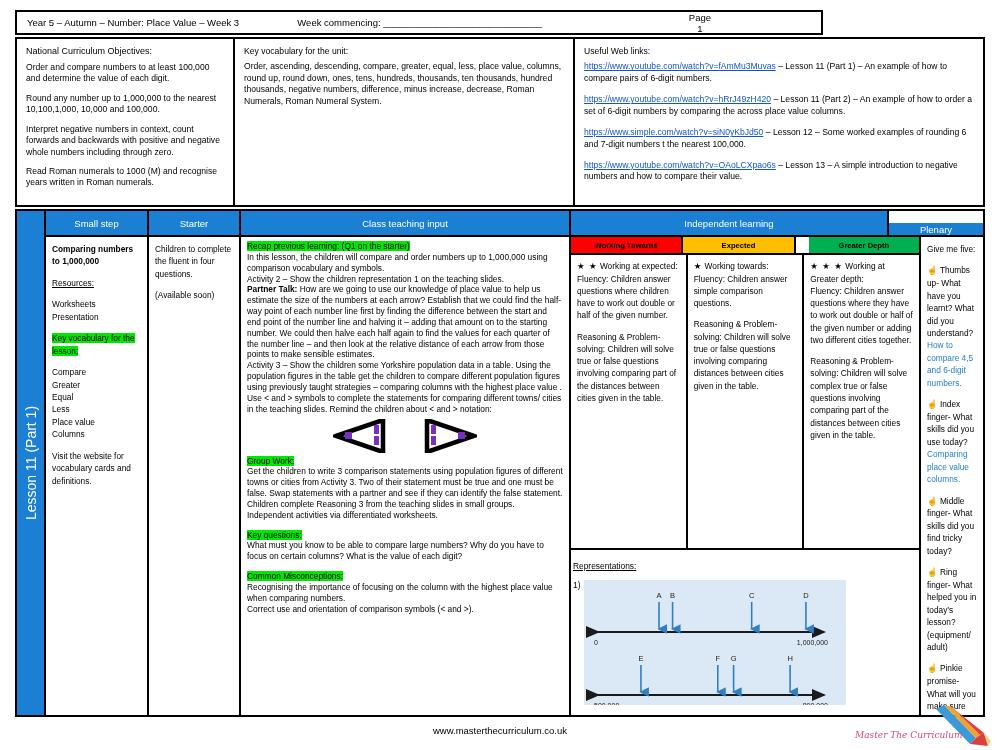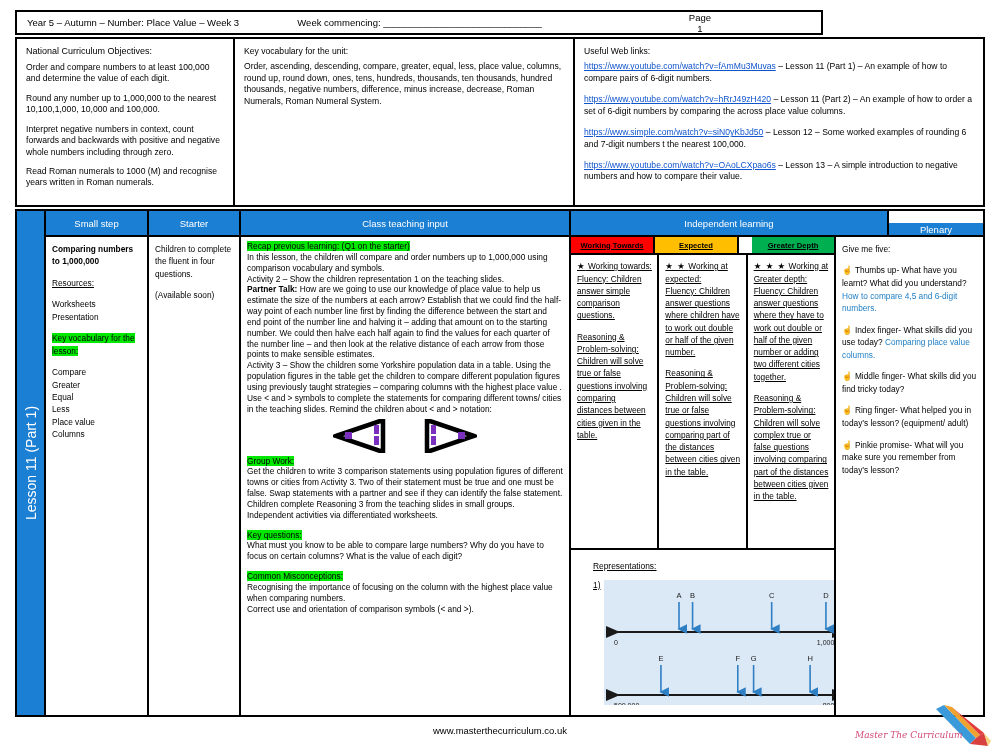--- a/index.html
+++ b/index.html
@@ -66,21 +66,21 @@
   .h-teach { width: 330px; }
   .h-indep { width: 318px; }
   .h-plen { flex: 1; }
 
   .body-row { display: flex; flex: 1; min-height: 0; }
   .cell { border-right: 2px solid #000; padding: 6px 6px 4px 6px; overflow: hidden; }
   .cell:last-child { border-right: none; }
   .c-small { width: 103px; font-size: 8.3px; line-height: 1.5; }
   .c-starter { width: 92px; font-size: 8.3px; line-height: 1.5; }
   .c-teach { width: 330px; font-size: 8.35px; line-height: 1.30; padding: 4px 6px; }
-  .c-indep { width: 265px; padding: 0; display: flex; flex-direction: column; text-decoration: underline; }
+  .c-indep { width: 350px; padding: 0; display: flex; flex-direction: column; }
   .c-plen { flex: 1; font-size: 8.3px; line-height: 1.5; }
 
   .c-small .title { font-weight: bold; }
   .c-small .und { text-decoration: underline; }
   .hl { background: #00e800; }
   .sp { display: block; height: 9px; }
 
   
   .indep-head { display: flex; height: 18px; border-bottom: 2px solid #000; }
   .indep-head div {
@@ -92,21 +92,21 @@
   .ih-ex { background: #ffbf00; }
   .ih-gd { background: #00b050; }
   .indep-body { display: flex; height: 295px; border-bottom: 2px solid #000; }
   .indep-body > div {
     flex: 1; border-right: 2px solid #000; padding: 5px 5px 3px 6px;
     font-size: 8.3px; line-height: 1.48;
   }
   .indep-body > div:last-child { border-right: none; }
   .star { font-size: 8.5px; letter-spacing: 1px; }
 
-  .reps { flex: 1; padding: 5px 22px; }
+  .reps { flex: 1; padding: 5px 2px; }
   .reps-lbl { font-size: 8.4px; text-decoration: underline; }
   .reps-wrap { display: flex; align-items: flex-start; margin-top: 7px; }
   .reps-num { font-size: 8.4px; margin-right: 4px; }
   .nl-box { background: #dbe8f5; width: 262px; height: 125px; position: relative; }
 
   .c-plen .accent { color: #1f7ec4; }
   .c-plen .hand { font-size: 8.5px; }
 
   
   .footer-url {
@@ -183,20 +183,21 @@
           <span class="sp"></span>
           <span class="hl">Key vocabulary for the lesson:</span>
           <span class="sp"></span>
           <div>Compare</div>
           <div>Greater</div>
           <div>Equal</div>
           <div>Less</div>
           <div>Place value</div>
           <div>Columns</div>
           <span class="sp"></span>
+          <div>Visit the website for vocabulary cards and definitions.</div>
         </div>
 
         <div class="cell c-starter">
           <div>Children to complete the fluent in four questions.</div>
           <span class="sp"></span>
           <div>(Available soon)</div>
         </div>
 
         <div class="cell c-teach">
           <span class="hl">Recap previous learning: (Q1 on the starter)</span>
@@ -234,32 +235,32 @@
         <div class="cell c-indep">
 
           <div class="indep-head">
             <div class="ih-wt">Working Towards</div>
             <div class="ih-ex">Expected</div>
             <div class="ih-gd">Greater Depth</div>
           </div>
 
           <div class="indep-body">
             <div>
+              <span class="star">★ ★</span>
+              <span>Working at expected:</span>
+              <div>Fluency: Children answer questions where children have to work out double or half of the given number.</div>
+              <span class="sp"></span>
+              <div>Reasoning &amp; Problem-solving: Children will solve true or false questions involving comparing part of the distances between cities given in the table.</div>
+            </div>
+            <div>
               <span class="star">★</span>
               <span>Working towards:</span>
               <div>Fluency: Children answer simple comparison questions.</div>
               <span class="sp"></span>
               <div>Reasoning &amp; Problem-solving: Children will solve true or false questions involving comparing distances between cities given in the table.</div>
-            </div>
-            <div>
-              <span class="star">★ ★</span>
-              <span>Working at expected:</span>
-              <div>Fluency: Children answer questions where children have to work out double or half of the given number.</div>
-              <span class="sp"></span>
-              <div>Reasoning &amp; Problem-solving: Children will solve true or false questions involving comparing part of the distances between cities given in the table.</div>
             </div>
             <div>
               <span class="star">★ ★ ★</span>
               <span>Working at Greater depth:</span>
               <div>Fluency: Children answer questions where they have to work out double or half of the given number or adding two different cities together.</div>
               <span class="sp"></span>
               <div>Reasoning &amp; Problem-solving: Children will solve complex true or false questions involving comparing part of the distances between cities given in the table.</div>
             </div>
           </div>
 

